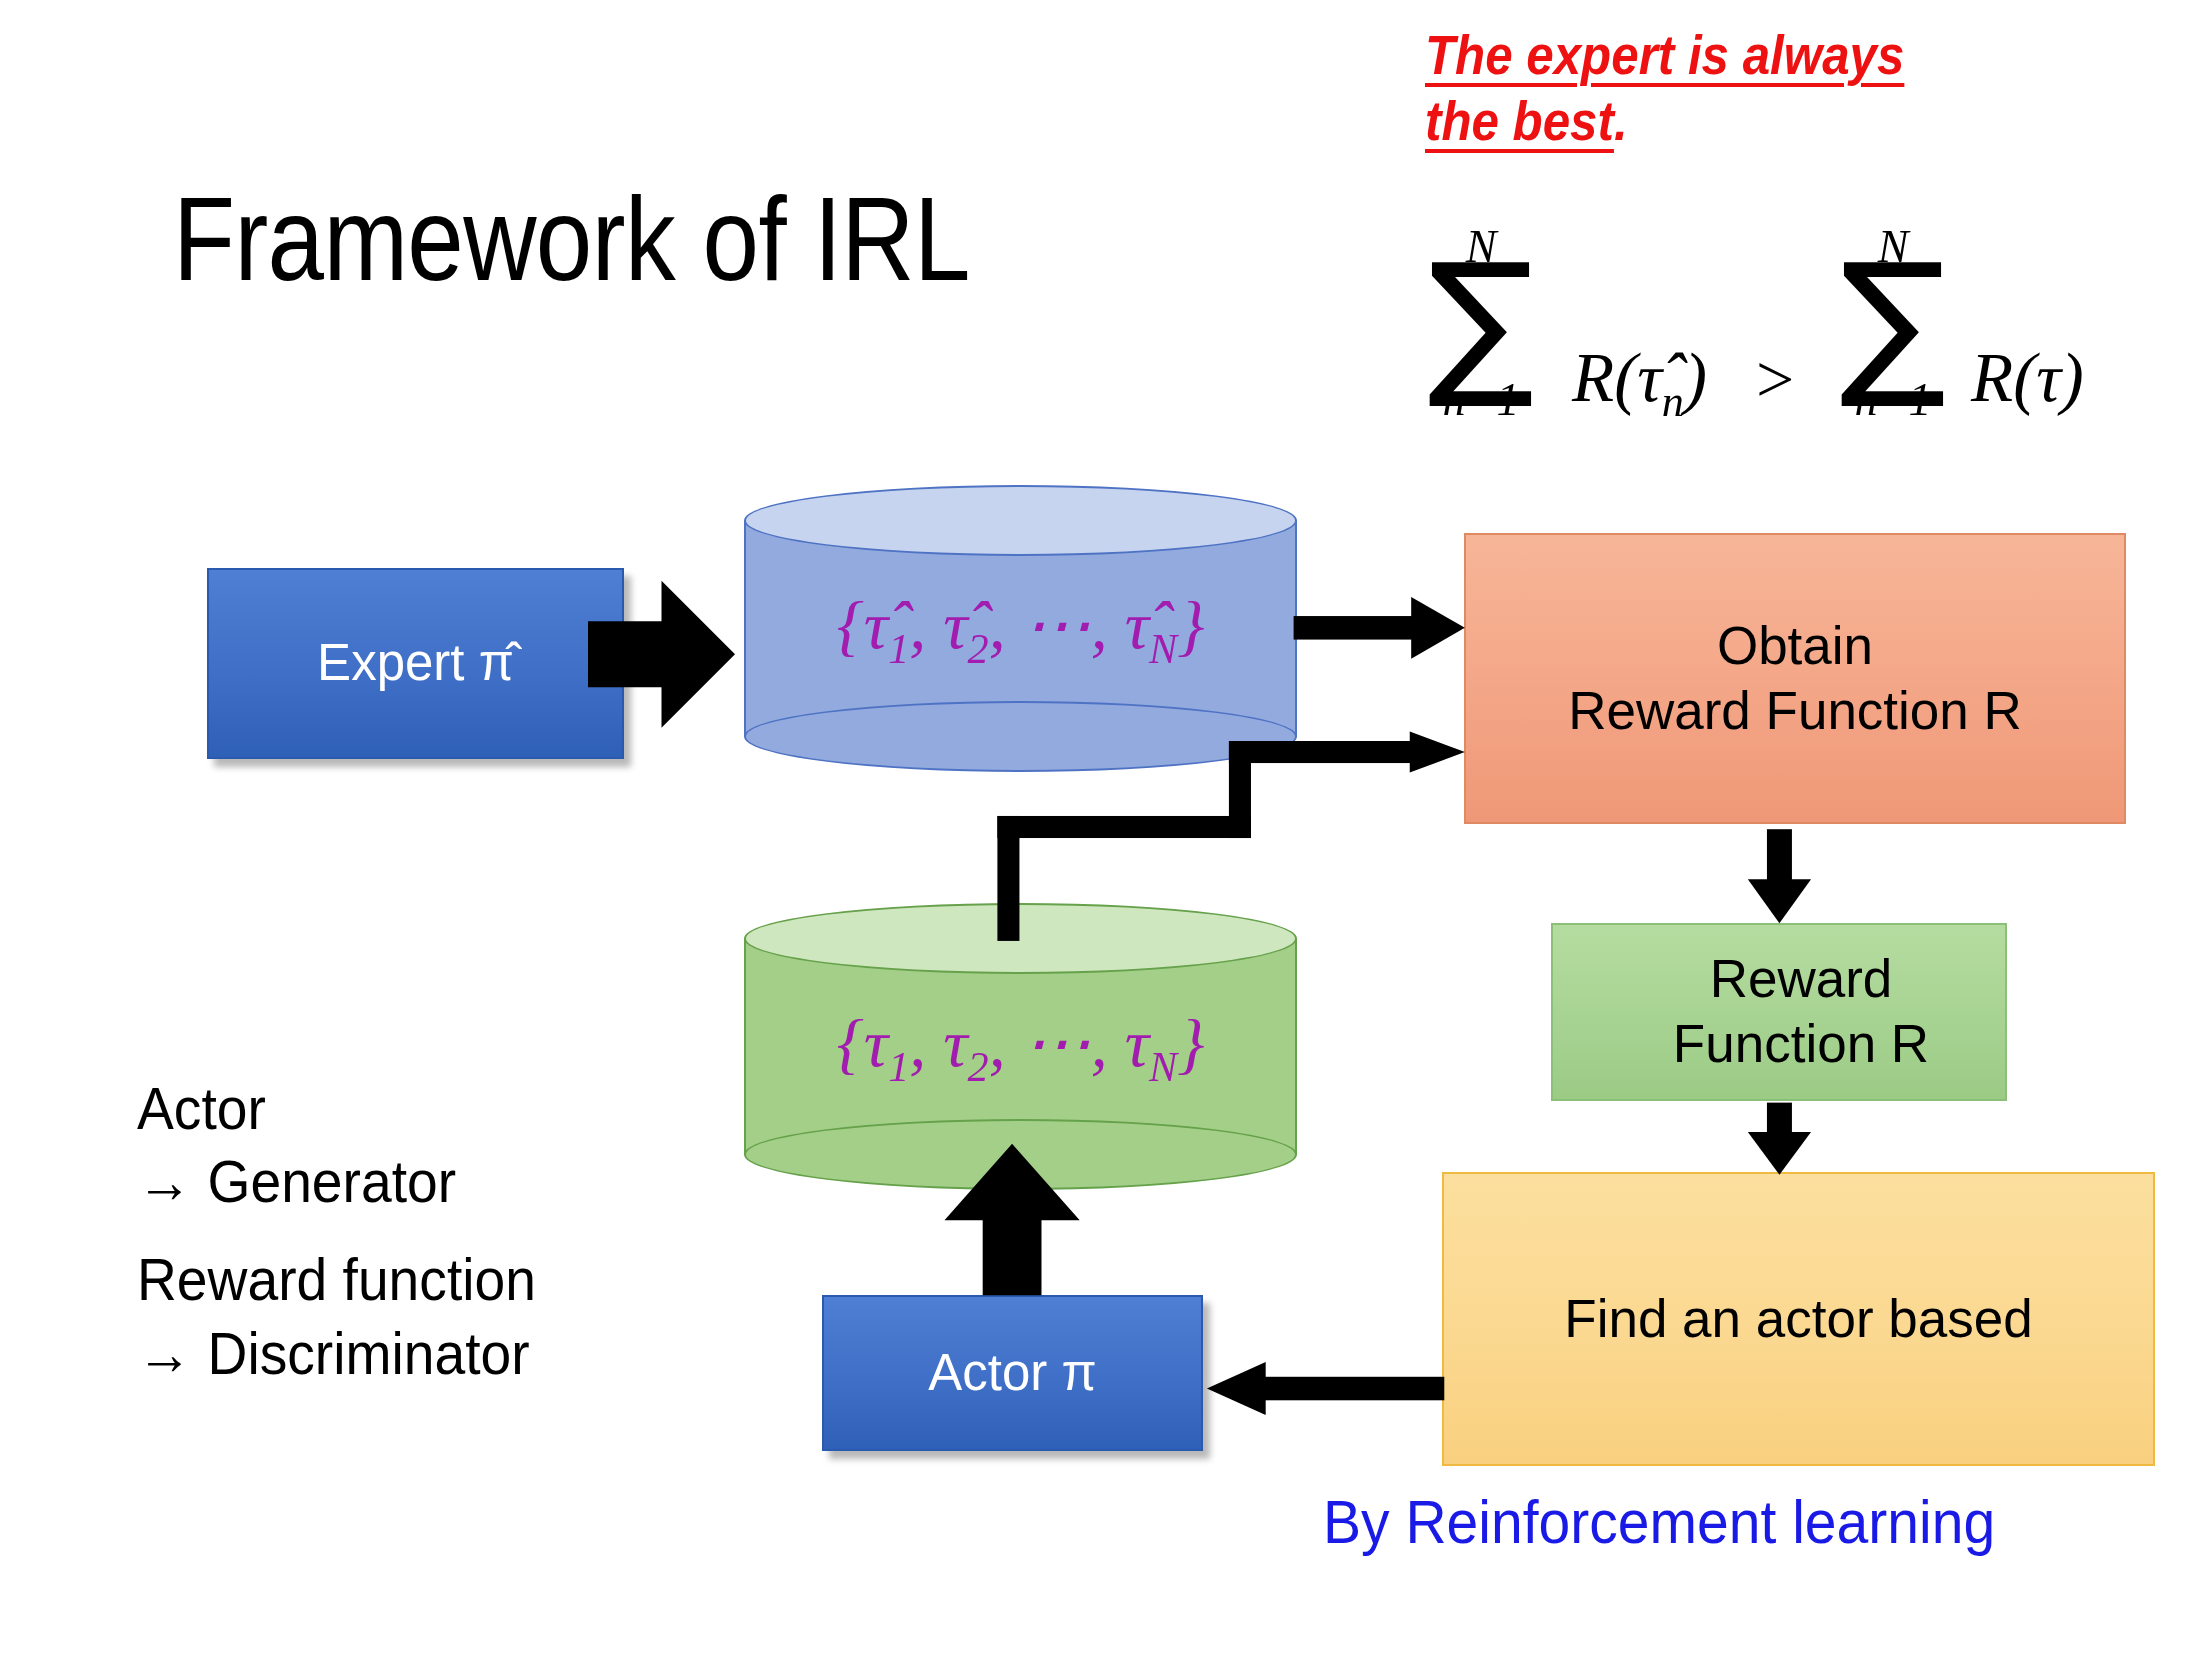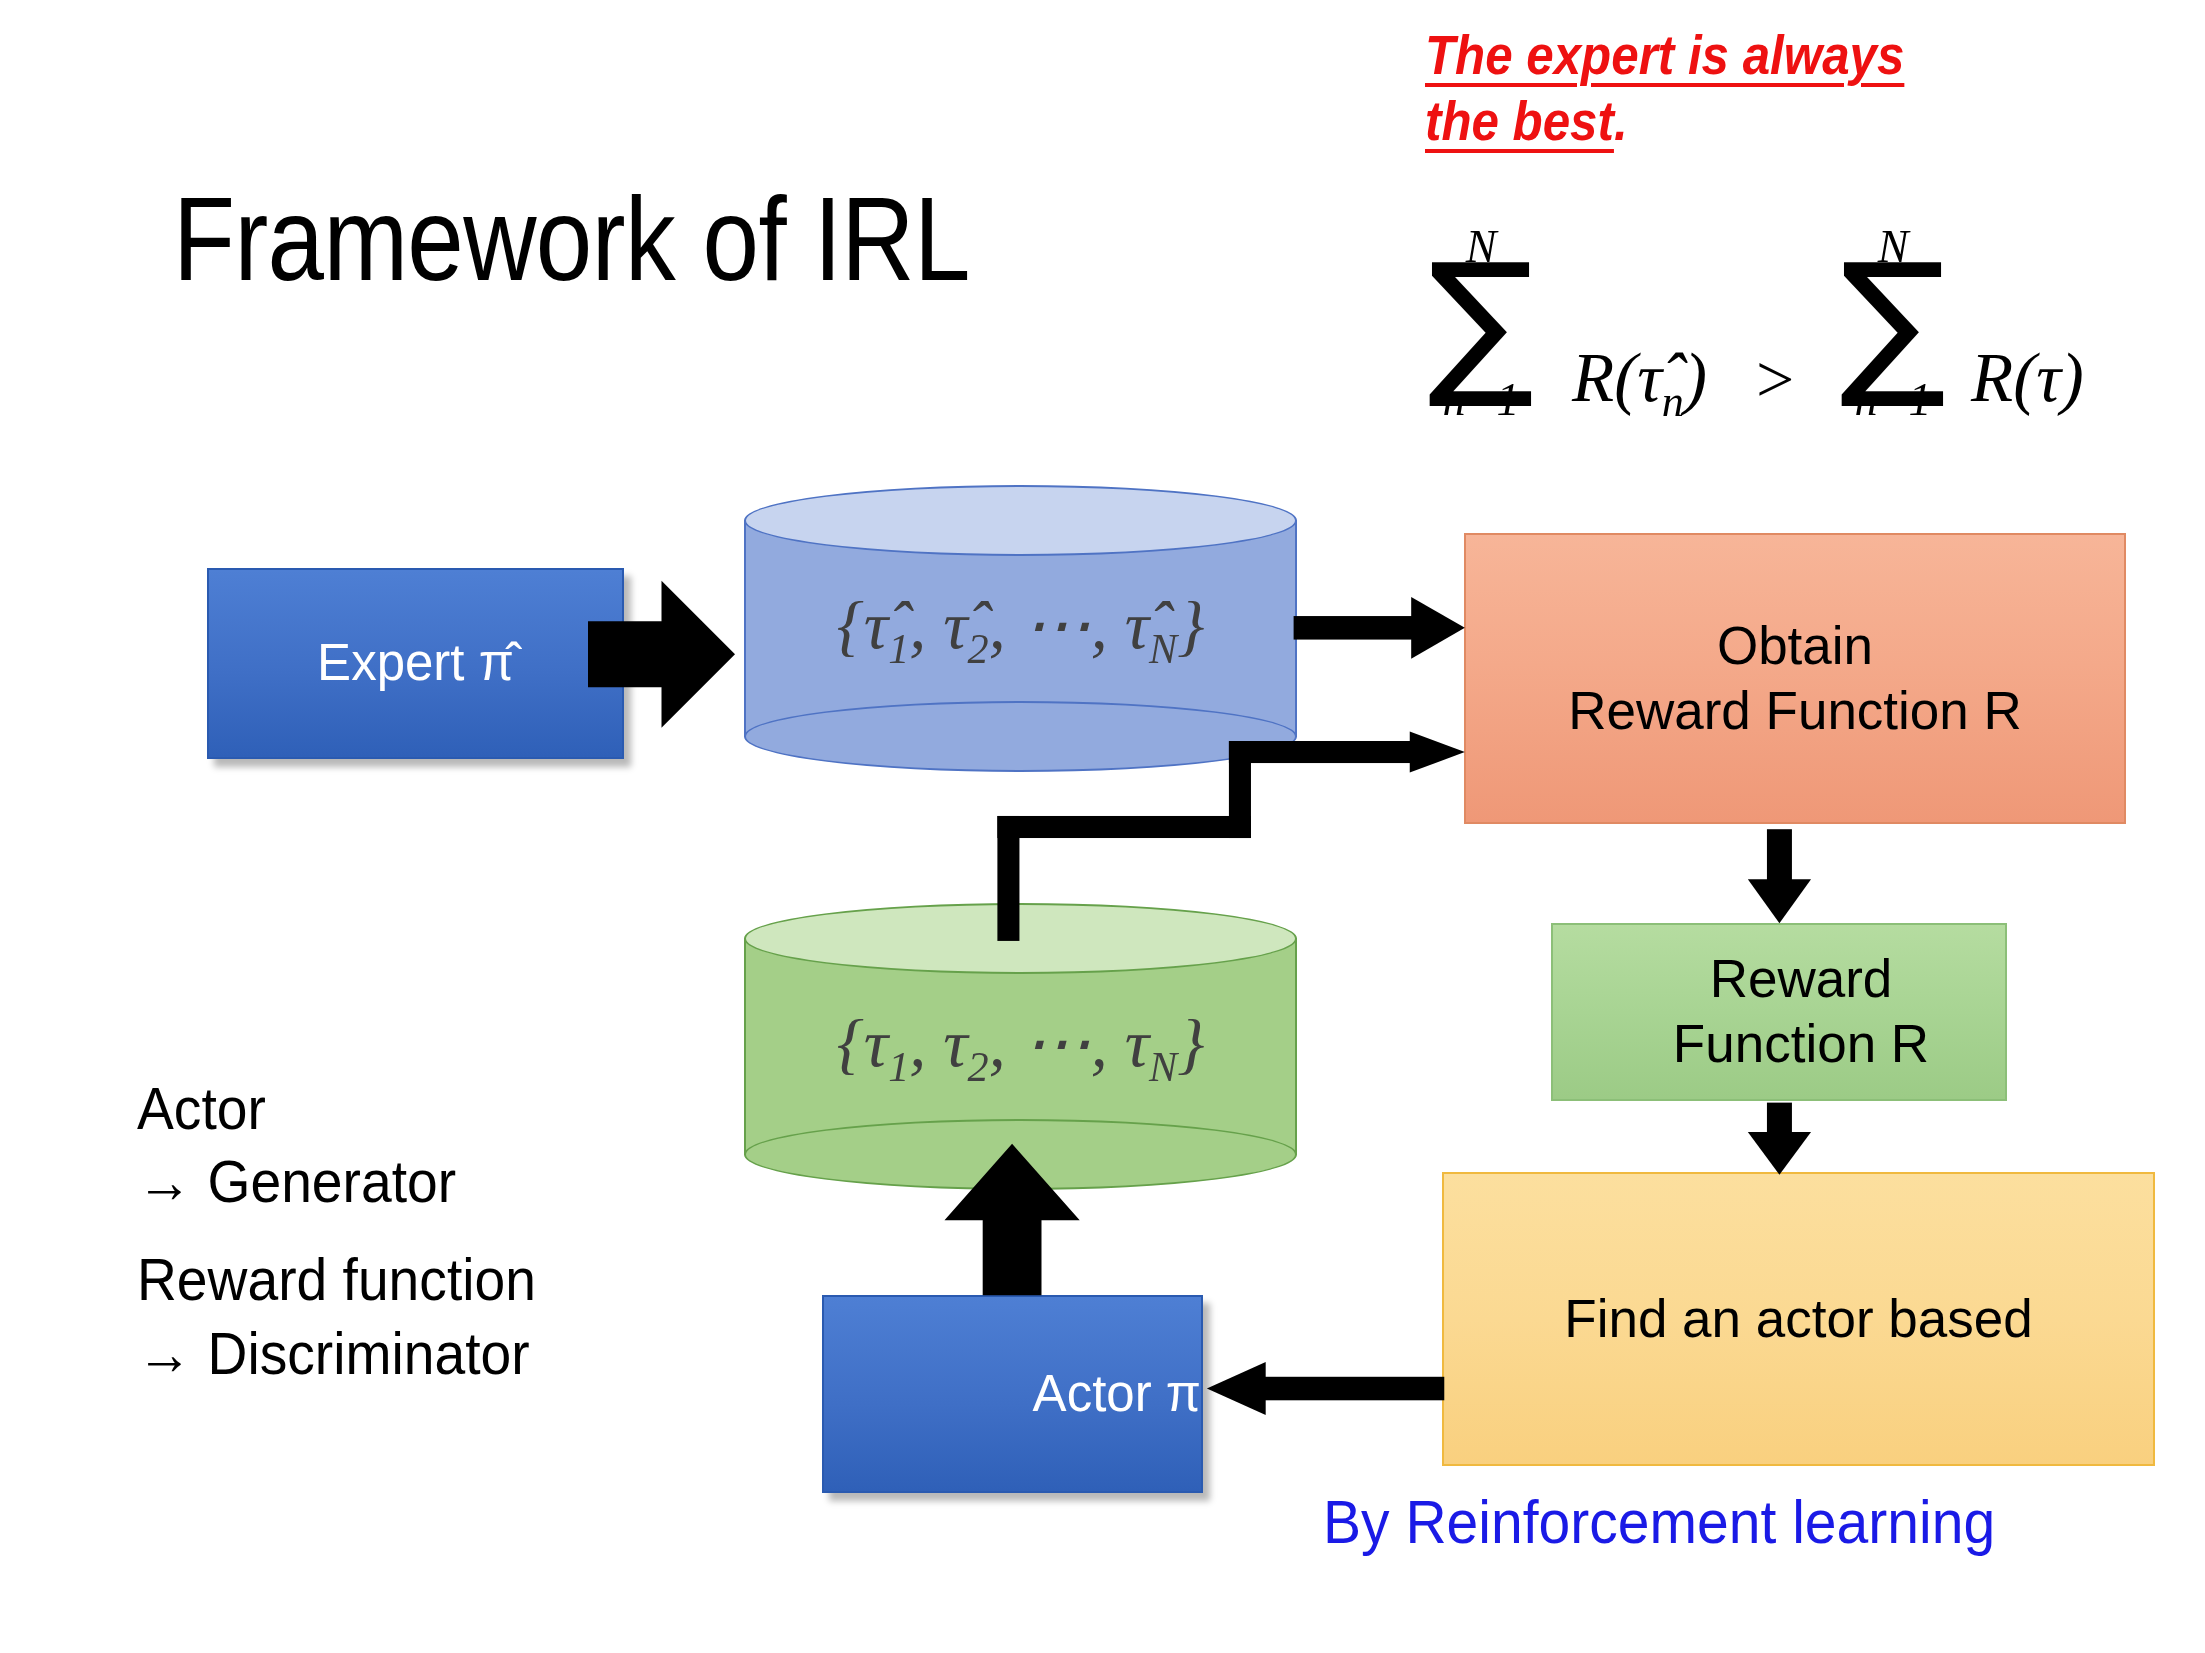--- a/index.html
+++ b/index.html
@@ -130,21 +130,21 @@
   #expert-box {
     left: 204px; top: 540px; width: 182px; height: 96px;
   }
   #expert-box, #actor-box {
     background: linear-gradient(180deg,#4e7fd4 0%, #3f6fc6 55%, #2f60b8 100%);
     border: 2.2px solid #2a5ab0;
     color: #ffffff;
     font-size: 51px;
   }
   #expert-box { left: 207px; top: 568px; width: 417px; height: 191px; }
-  #actor-box  { left: 822px; top: 1295px; width: 381px; height: 198px; justify-content: flex-end; }
+  #actor-box  { left: 822px; top: 1295px; width: 381px; height: 156px; }
 
   #obtain-box {
     left: 1464px; top: 533px; width: 662px; height: 291px;
     background: linear-gradient(180deg,#f7b598 0%, #f4a98a 45%, #ef9877 100%);
     border: 2.2px solid #e08a63;
     color: #000;
     font-size: 53px;
   }
   #reward-box {
     left: 1551px; top: 923px; width: 456px; height: 178px;
@@ -184,21 +184,21 @@
     border: 2.2px solid var(--stroke);
     box-sizing: border-box;
   }
   .cyl .label {
     position: absolute; left: 0; width: 100%; top: 50%;
     transform: translateY(-50%);
     text-align: center;
     font-family: "Liberation Serif", serif;
     font-size: 68px;
     font-style: italic;
-    color: #404040;
+    color: #a21caf;
     white-space: nowrap;
   }
   .cyl .label sub { font-size: 0.62em; }
 
   #expert-cyl {
     left: 744px; top: 485px; width: 553px; height: 287px;
     --stroke: #4f73c4; --bodyfill: #92aade; --topfill: #c7d4ef;
   }
   #actor-cyl {
     left: 744px; top: 903px; width: 553px; height: 287px;

